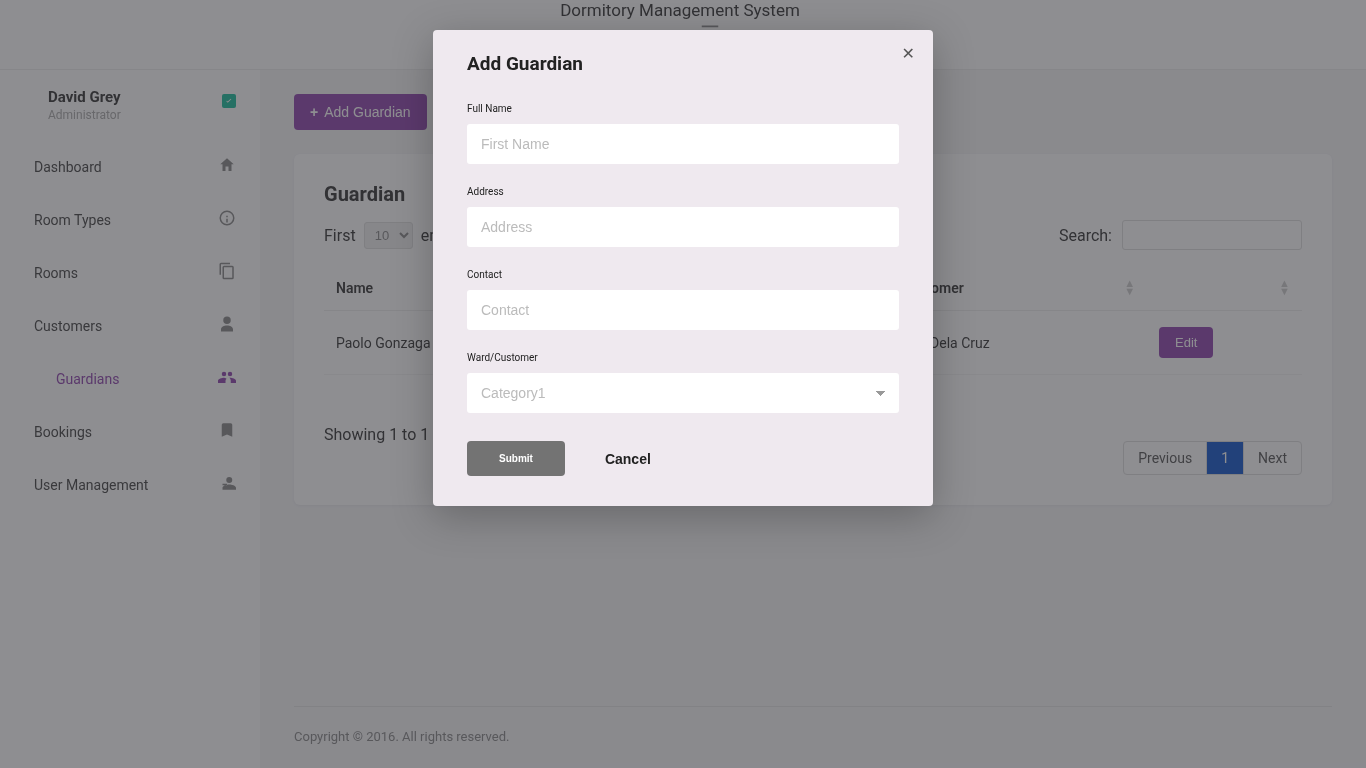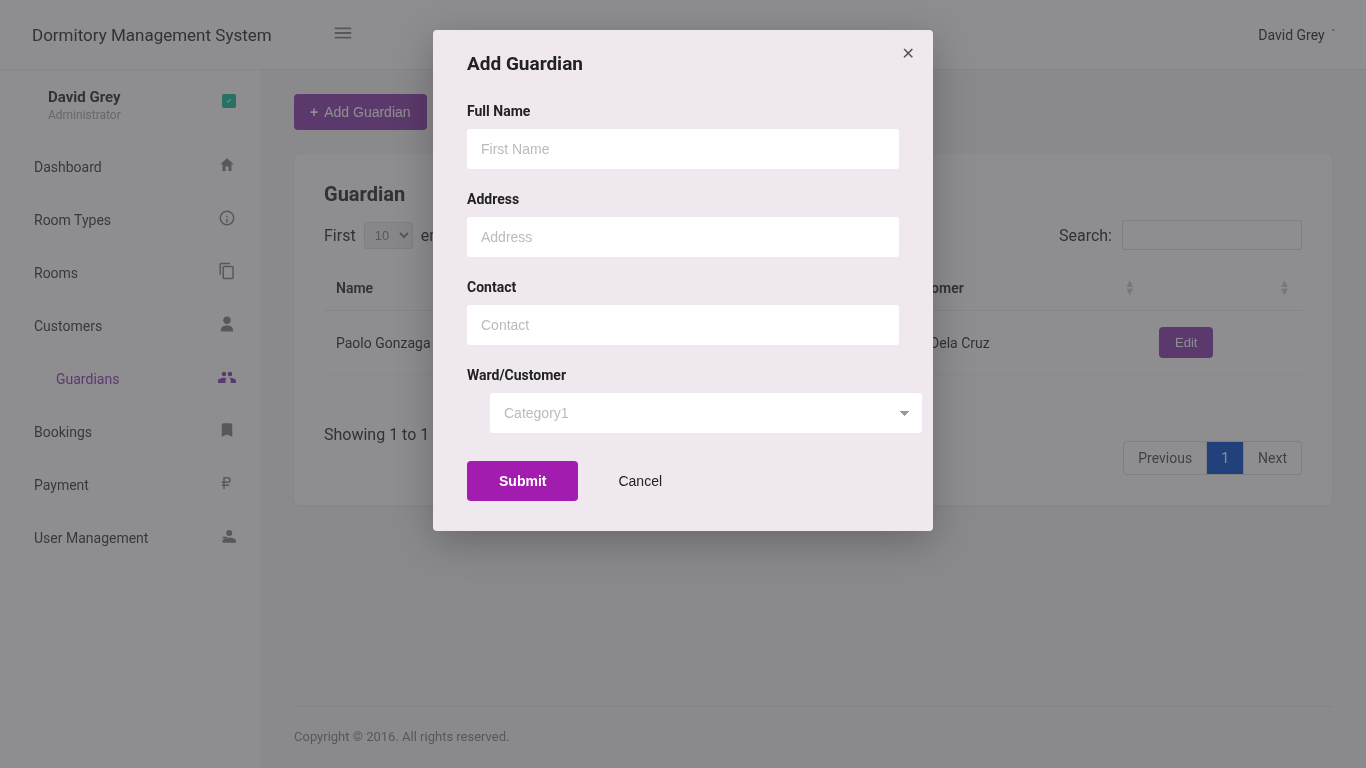--- a/index.html
+++ b/index.html
@@ -12,22 +12,23 @@
   overflow: hidden;
   position: relative;
 }
 
 
 .topnav {
   height: 70px;
   background: #fff;
   display: flex;
   align-items: center;
-  padding: 0 30px 0 32px;
+  padding: 0 30px 0 24px;
   border-bottom: 1px solid #eee;
+  flex-direction: column;
 }
 .brand { font-size: 17px; color: #333; font-weight: 400; }
 .menu-toggle { margin-left: 60px; color: #888; cursor: pointer; }
 .topnav-spacer { flex: 1; }
 .user-drop { color: #333; font-size: 14px; display: flex; align-items: center; cursor: pointer; }
 .user-drop .chev { color: #9b59b6; margin-left: 6px; font-size: 12px; }
 
 
 .layout { display: flex; height: calc(100% - 70px); }
 
@@ -101,30 +102,30 @@
   display:flex; justify-content:center; align-items:flex-start; padding-top: 30px;
 }
 .modal {
   width: 500px; background:#efe9ef; border-radius:4px;
   box-shadow: 0 10px 40px rgba(0,0,0,.25);
   padding: 22px 34px 30px 34px; position:relative;
 }
 .modal .close { position:absolute; top:14px; right:18px; color:#555; cursor:pointer; font-size:16px; }
 .modal h2 { font-size:19px; font-weight:700; color:#222; margin-bottom: 28px; }
 .form-group { margin-bottom: 22px; }
-.form-group label { display:block; font-size:14px; color:#222; margin-bottom: 10px; font-weight:700; }
+.form-group label { display:block; font-size:10px; color:#222; margin-bottom: 10px; font-weight:400; }
 .form-group input, .form-group select {
   width:100%; padding: 12px 14px; border:none; border-radius:3px; font-size:14px;
   background:#fff; color:#333;
 }
 .form-group input::placeholder { color:#bbb; }
-.form-group select { color:#bbb; appearance:none; -webkit-appearance:none; background-image: linear-gradient(45deg, transparent 50%, #999 50%), linear-gradient(135deg, #999 50%, transparent 50%); background-position: calc(100% - 18px) 18px, calc(100% - 13px) 18px; background-size: 5px 5px, 5px 5px; background-repeat:no-repeat;margin-left:23px; }
+.form-group select { color:#bbb; appearance:none; -webkit-appearance:none; background-image: linear-gradient(45deg, transparent 50%, #999 50%), linear-gradient(135deg, #999 50%, transparent 50%); background-position: calc(100% - 18px) 18px, calc(100% - 13px) 18px; background-size: 5px 5px, 5px 5px; background-repeat:no-repeat; }
 .modal-actions { display:flex; align-items:center; gap: 40px; margin-top: 28px; }
-.btn-submit { background:#a21caf; color:#fff; border:none; padding: 12px 32px; border-radius:4px; font-size:14px; font-weight:600; cursor:pointer; }
-.btn-cancel { background:none; border:none; font-size:14px; font-weight:400; color:#222; cursor:pointer; }
+.btn-submit { background:#737373; color:#fff; border:none; padding: 12px 32px; border-radius:4px; font-size:10px; font-weight:600; cursor:pointer; }
+.btn-cancel { background:none; border:none; font-size:14px; font-weight:700; color:#222; cursor:pointer; }
 </style>
 </head>
 <body>
 
 <div class="topnav">
   <div class="brand">Dormitory Management System</div>
   <div class="menu-toggle">
     <svg width="22" height="22" viewBox="0 0 24 24">
         <path fill="#888" d="M3 6h18v2H3V6zm0 5h18v2H3v-2zm0 5h18v2H3v-2z"></path>
       </svg>
@@ -178,26 +179,20 @@
     <div class="nav-item active">
       <span>Guardians</span>
       <span class="nicon"><svg viewBox="0 0 24 24">
             <path d="M16 11a3 3 0 100-6 3 3 0 000 6zm-8 0a3 3 0 100-6 3 3 0 000 6zm0 2c-2.7 0-8 1.3-8 4v3h10v-3c0-1 .5-2 1.4-2.7C10.2 13.4 9 13 8 13zm8 0c-.3 0-.7 0-1 .1 1.2.9 2 2.1 2 3.9v3h7v-3c0-2.7-5.3-4-8-4z"></path>
           </svg></span>
     </div>
     <div class="nav-item">
       <span>Bookings</span>
       <span class="nicon"><svg viewBox="0 0 24 24">
             <path d="M17 3H7a2 2 0 00-2 2v16l7-3 7 3V5a2 2 0 00-2-2z"></path>
-          </svg></span>
-    </div>
-    <div class="nav-item">
-      <span>Payment</span>
-      <span class="nicon"><svg viewBox="0 0 24 24">
-            <path d="M7 4h6a4 4 0 014 4 4 4 0 01-4 4H9v2h6v2H9v4H7v-4H5v-2h2v-2H5v-2h2V4zm2 2v4h4a2 2 0 000-4H9z"></path>
           </svg></span>
     </div>
     <div class="nav-item">
       <span>User Management</span>
       <span class="nicon"><svg viewBox="0 0 24 24">
             <path d="M15 12a4 4 0 100-8 4 4 0 000 8zm-9 1h6v2H6v-2zm9 1c-3 0-9 1.5-9 4.5V21h18v-2.5c0-3-6-4.5-9-4.5z"></path>
           </svg></span>
     </div>
   </div>
 

